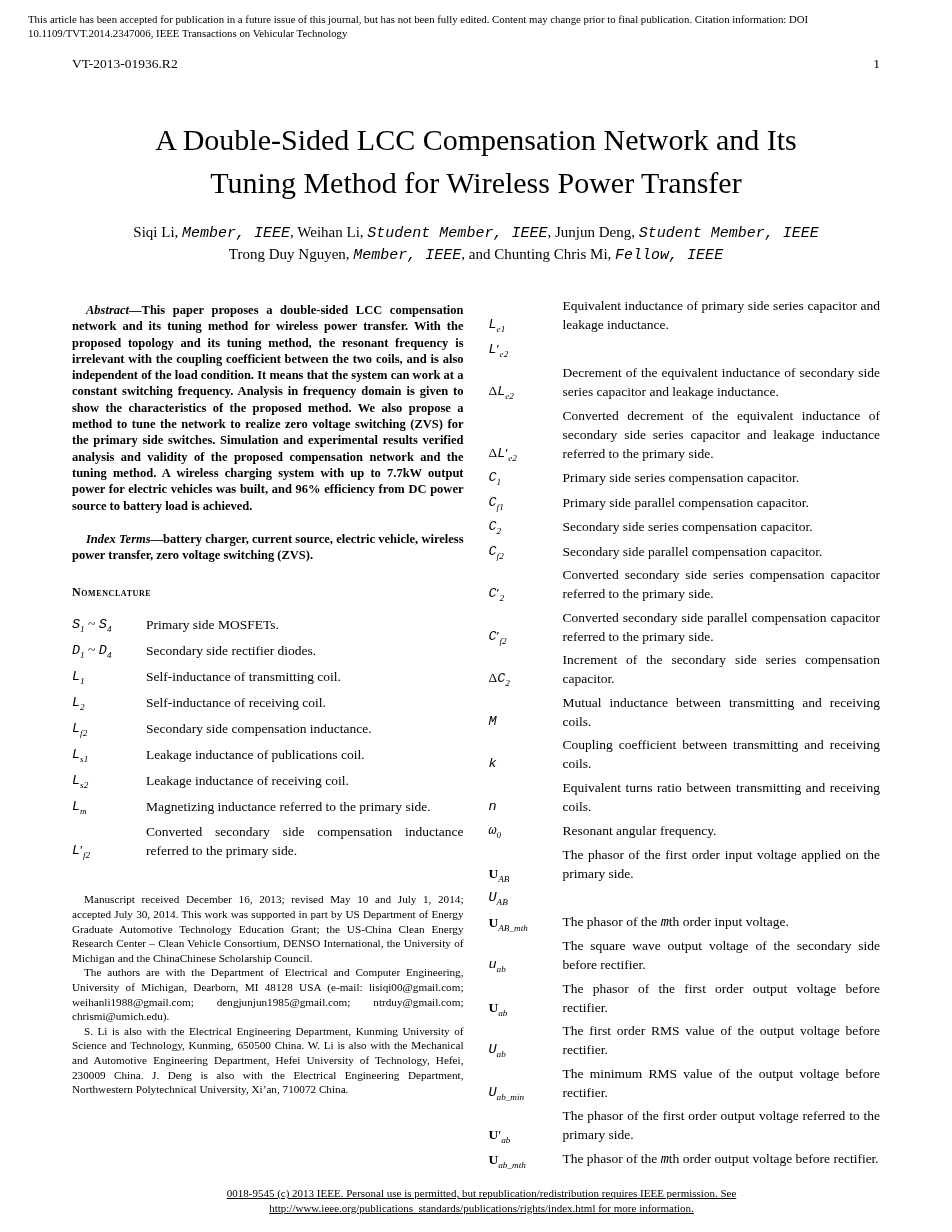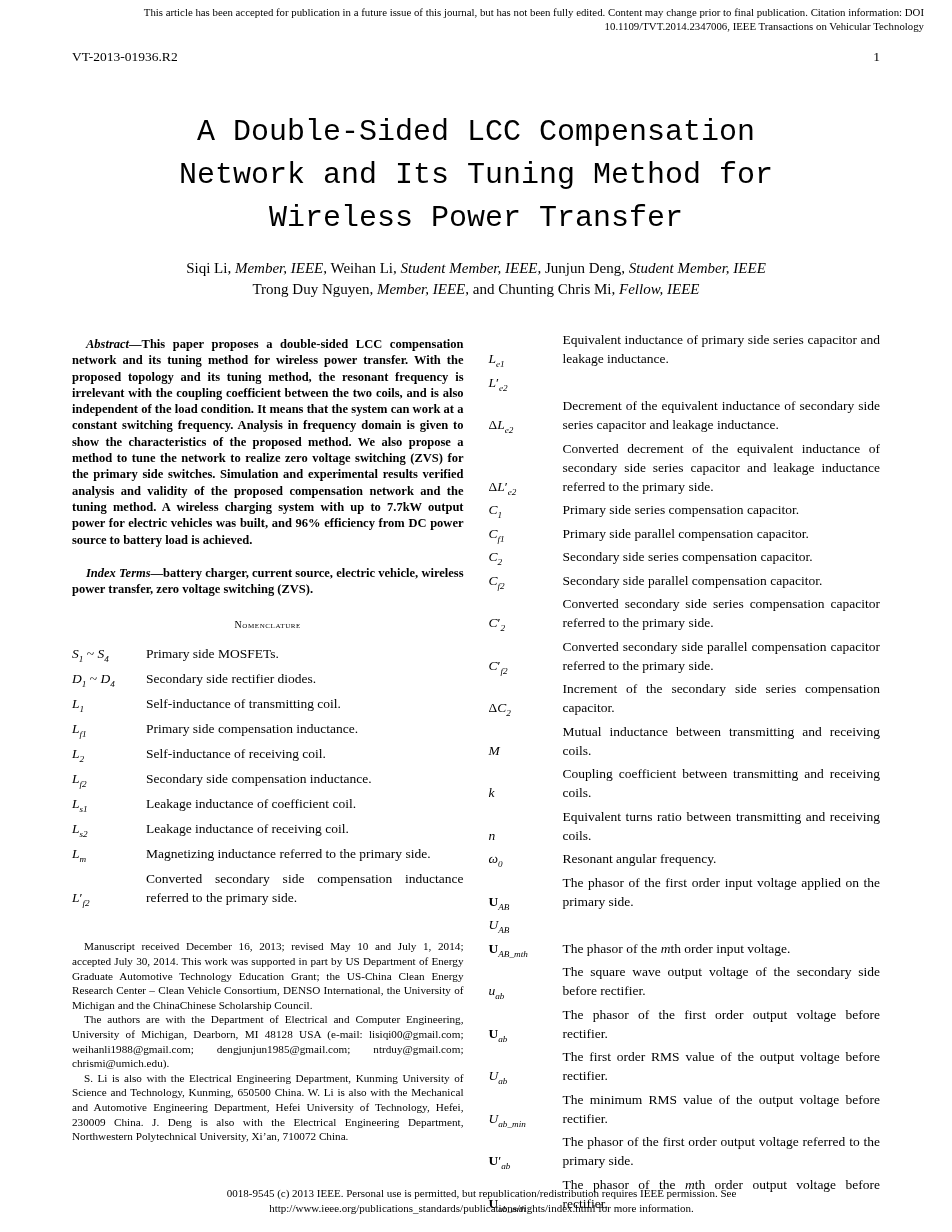--- a/index.html
+++ b/index.html
@@ -2,69 +2,69 @@
 <html><head>
 <meta charset="utf-8">
 <style>
   html, body { margin:0; padding:0; }
   body {
     width:952px; height:1232px;
     background:#ffffff; color:#000;
     font-family:"Liberation Serif","DejaVu Serif",serif;
     position:relative; overflow:hidden;
   }
-  i { font-style:italic; }
+  i { font-style:italic;font-family:Liberation Mono, monospace; }
   b.it { font-style:italic; }
   sub { font-size:0.68em; font-style:italic; line-height:0; }
 
   .topnote {
-    padding-top:6px; text-align:right;
+    padding-top:13px; text-align:left;
     font-size:10.8px; line-height:13.5px;
     margin:0 28px;
   }
   .meta-row {
     display:flex; justify-content:space-between;
     margin:16px 72px 0; font-size:13.5px;
   }
   .title {
     font-size:30px; font-weight:normal; text-align:center;
-    max-width:700px; margin:46px auto 0; line-height:43px;font-family:Liberation Mono, monospace;
+    max-width:700px; margin:46px auto 0; line-height:43px;
   }
   .authors { text-align:center; margin-top:18px; font-size:15px; line-height:21px; }
   .columns {
     display:flex; gap:25px; margin:16px 72px 0;
   }
   .col { flex:1; min-width:0; font-size:13.5px; }
 
   .abstract, .index-terms {
     font-weight:normal; font-size:12.5px; line-height:16.3px;
     text-align:justify; text-indent:14px; margin:20px 0 0;
   }
   .index-terms { margin-top:17px; }
 
   .nom-heading {
-    text-align:center; margin-top:22px; font-size:10px;
-    font-variant:small-caps; letter-spacing:0.6px;
+    text-align:left; margin-top:22px; font-size:12px;
+    font-variant:small-caps; letter-spacing:0.6px;font-weight:bold;
   }
   .nom-list { margin-top:14px; }
   .nom-row { display:flex; align-items:flex-end; }
   .nom-list-left .nom-row { margin-bottom:6px; }
   .nom-list-right .nom-row { margin-bottom:4.5px; }
   .nom-sym { flex:0 0 74px; width:74px; line-height:19px; }
   .nom-def { flex:1; text-align:justify; line-height:19px; }
   .def-break { margin-top:16px; }
 
   .footnotes {
     margin-top:32px; font-size:11.2px; line-height:14.6px; text-align:justify;
   }
   .footnotes p { margin:0; text-indent:12px; }
 
   .footer {
     position:absolute; left:11px; right:0; bottom:16px;
-    text-align:center; font-size:11px; line-height:15px;
+    text-align:center; font-size:11px; line-height:15px;text-decoration:underline;
   }
 </style>
 </head>
 <body>
 
 <div class="topnote">
   <div>This article has been accepted for publication in a future issue of this journal, but has not been fully edited. Content may change prior to final publication. Citation information: DOI</div>
   <div>10.1109/TVT.2014.2347006, IEEE Transactions on Vehicular Technology</div>
 </div>
 
@@ -92,34 +92,30 @@
         </div>
         <div class="nom-row">
           <span class="nom-sym"><i>D</i><sub>1</sub><span> ~ </span><i>D</i><sub>4</sub></span>
           <span class="nom-def">Secondary side rectifier diodes.</span>
         </div>
         <div class="nom-row">
           <span class="nom-sym"><i>L</i><sub>1</sub></span>
           <span class="nom-def">Self-inductance of transmitting coil.</span>
         </div>
         <div class="nom-row">
-          <span class="nom-sym"><i>L</i><sub>f1</sub></span>
-          <span class="nom-def">Primary side compensation inductance.</span>
-        </div>
-        <div class="nom-row">
           <span class="nom-sym"><i>L</i><sub>2</sub></span>
           <span class="nom-def">Self-inductance of receiving coil.</span>
         </div>
         <div class="nom-row">
           <span class="nom-sym"><i>L</i><sub>f2</sub></span>
           <span class="nom-def">Secondary side compensation inductance.</span>
         </div>
         <div class="nom-row">
           <span class="nom-sym"><i>L</i><sub>s1</sub></span>
-          <span class="nom-def">Leakage inductance of coefficient coil.</span>
+          <span class="nom-def">Leakage inductance of publications coil.</span>
         </div>
         <div class="nom-row">
           <span class="nom-sym"><i>L</i><sub>s2</sub></span>
           <span class="nom-def">Leakage inductance of receiving coil.</span>
         </div>
         <div class="nom-row">
           <span class="nom-sym"><i>L</i><sub>m</sub></span>
           <span class="nom-def">Magnetizing inductance referred to the primary side.</span>
         </div>
         <div class="nom-row">

